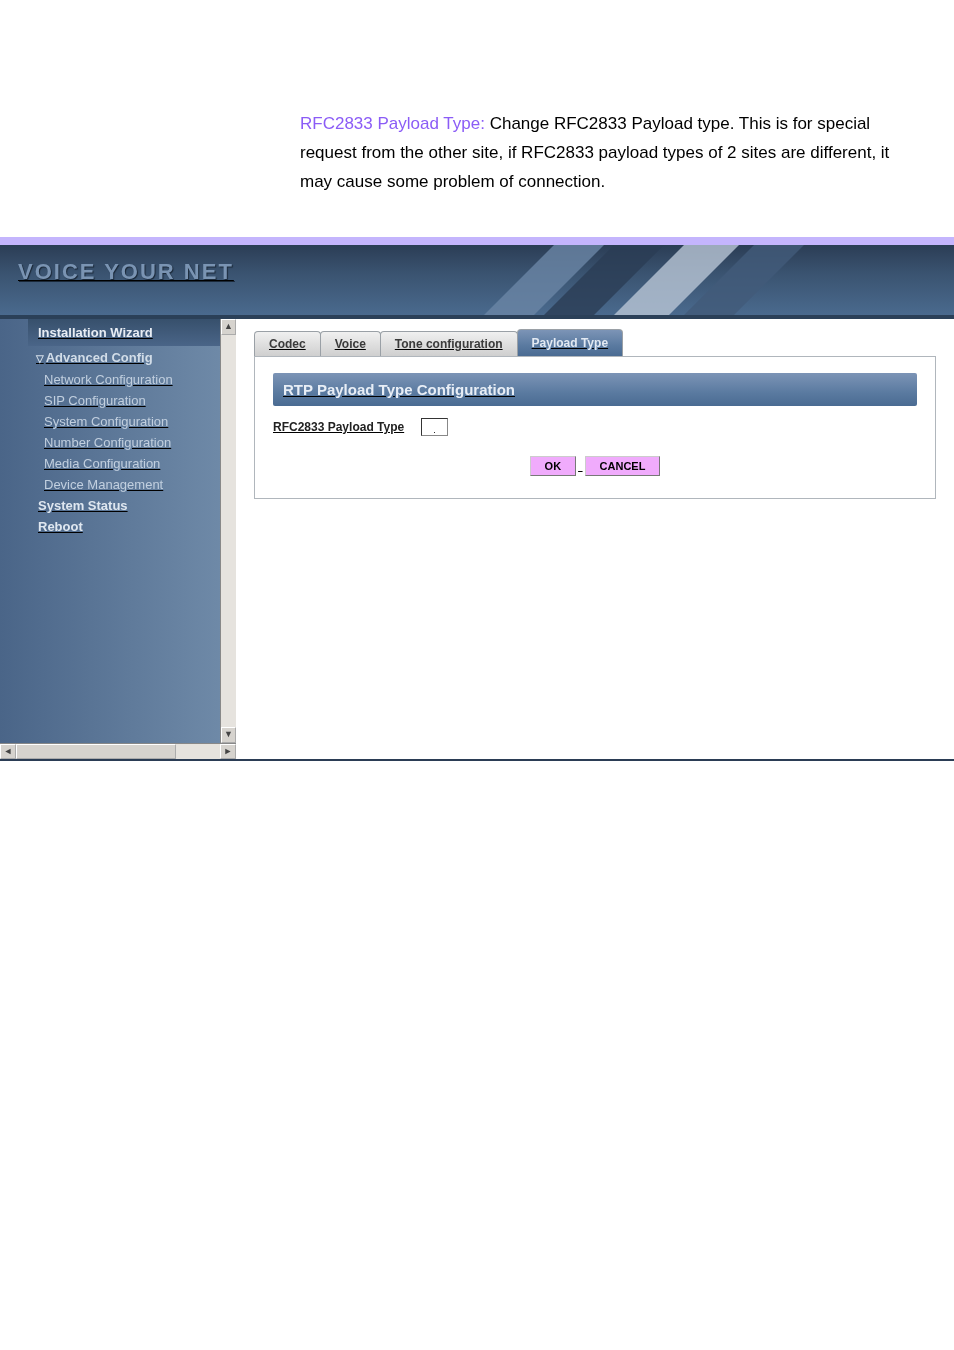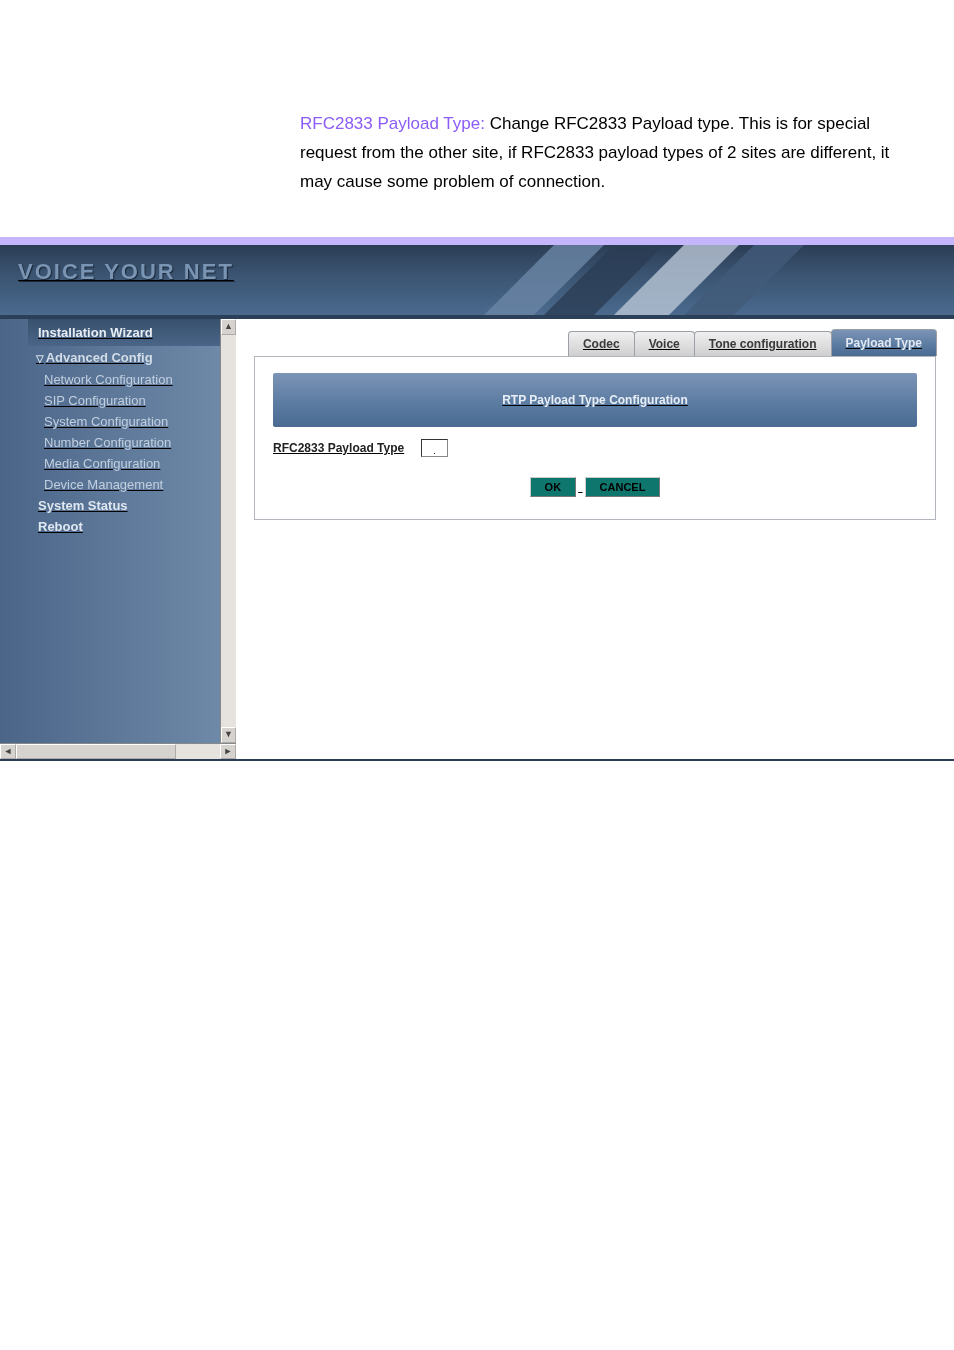--- a/index.html
+++ b/index.html
@@ -147,21 +147,20 @@
   }
   .content {
     flex: 1;
     padding: 10px 18px;
     background: #fff;
   }
   .tabbar {
     display: flex;
     align-items: flex-end;
     gap: 0;
-    justify-content: flex-end;
   }
   .tab {
     padding: 5px 14px;
     font-size: 12px;
     font-weight: bold;
     color: #3b3b3b;
     background: linear-gradient(to bottom, #f0f0f0, #cfcfcf);
     border: 1px solid #9aa0a6;
     border-bottom: none;
     border-radius: 4px 4px 0 0;
@@ -176,26 +175,25 @@
     padding-bottom: 6px;
   }
   .formpanel {
     border: 1px solid #b0b6bc;
     padding: 16px 18px 22px 18px;
     background: #fff;
   }
   .sectionbar {
     background: linear-gradient(to bottom, #7c94b6 0%, #5a7aa0 60%, #4a6b92 100%);
     color: #e8eef6;
-    font-size: 12px;
-    font-weight: bold;
-    padding: 20px 10px;
+    font-size: 15px;
+    font-weight: bold;
+    padding: 8px 10px;
     margin-bottom: 12px;
     border-radius: 2px;
-    text-align: center;
   }
   .fieldrow {
     display: flex;
     align-items: center;
     gap: 17px;
     font-size: 12px;
     font-weight: bold;
     color: #222;
     margin-bottom: 20px;
   }
@@ -208,21 +206,21 @@
     font-family: monospace;
   }
   .btnrow {
     text-align: center;
   }
   .btnrow button {
     font-size: 11px;
     font-weight: bold;
     padding: 3px 14px;
     margin: 0 2px;
-    background: #0f766e;
+    background: #f0abfc;
     border: 1px outset #ccc;
     cursor: pointer;
   }
 </style>
 </head>
 <body>
 
 <div class="desc">
   <span class="bluelabel">RFC2833 Payload Type:</span><span> Change RFC2833 Payload type. This is for special request from the other site, if RFC2833 payload types of 2 sites are different, it may cause some problem of connection.</span>
 </div>

